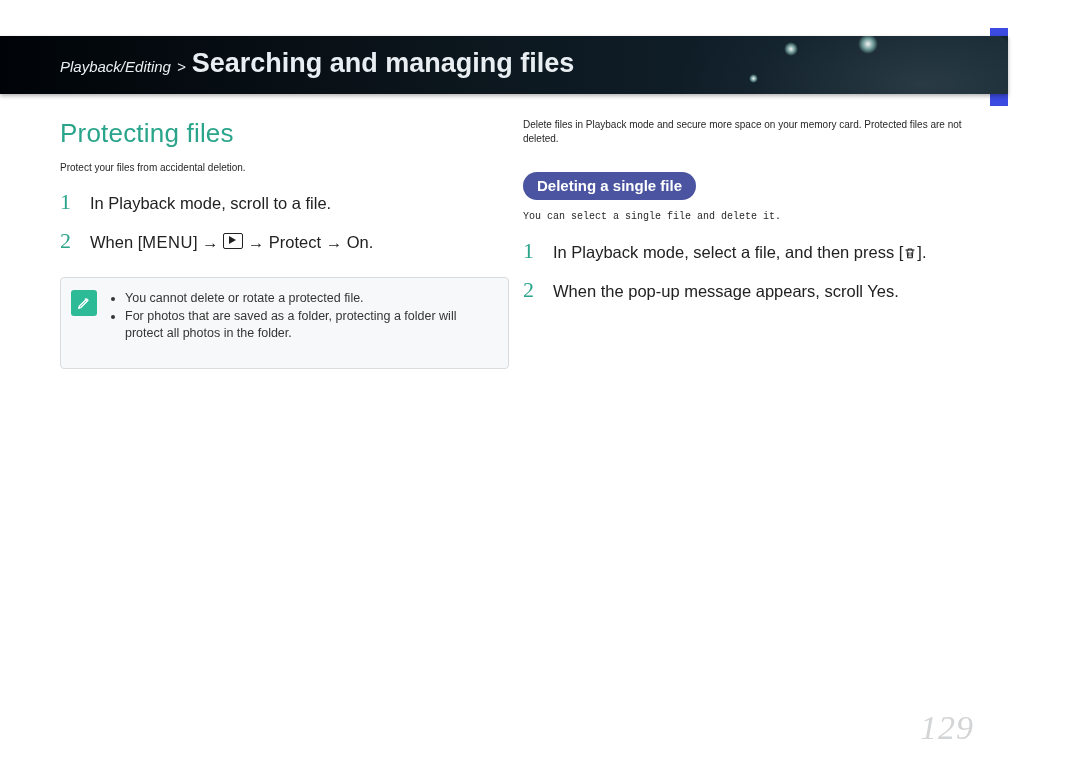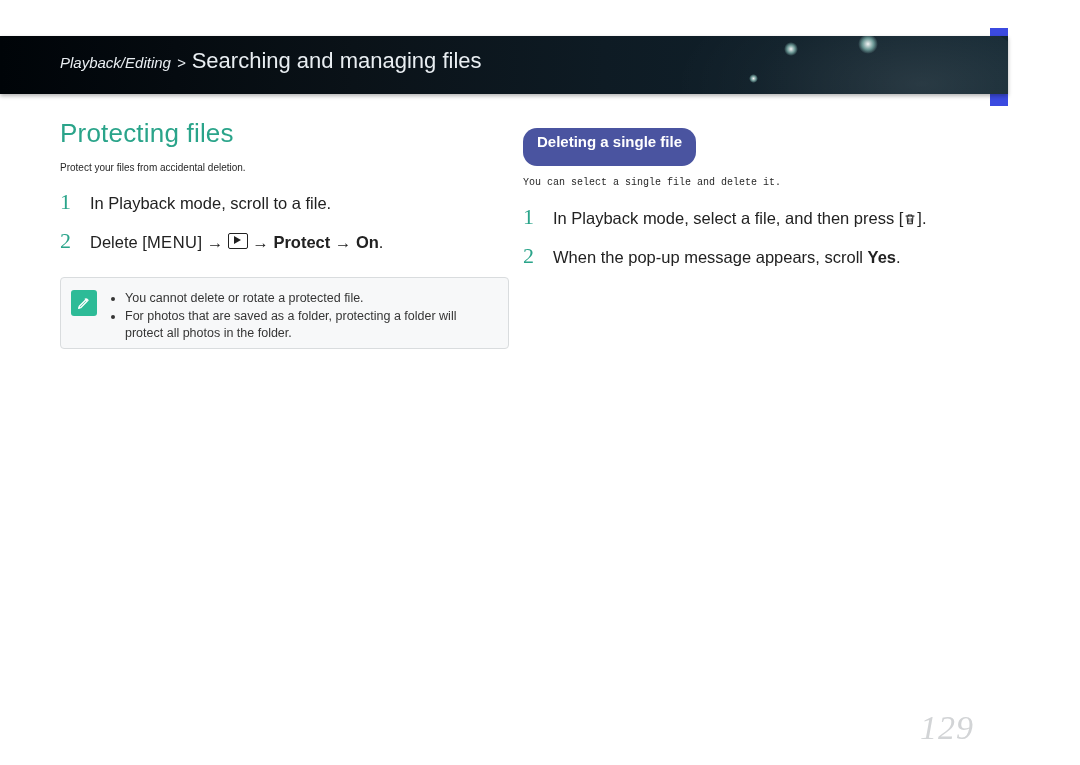--- a/index.html
+++ b/index.html
@@ -52,23 +52,23 @@
     left: 60px;
     top: 48px;
     color: #e9eef2;
     font-size: 15px;
     font-style: italic;
     display: flex;
     align-items: baseline;
     gap: 6px;
   }
   .breadcrumb .title {
-    font-size: 22px;
+    font-size: 27px;
     font-style: normal;
-    font-weight: 400;
+    font-weight: 700;
   }
   .content {
     position: absolute;
     left: 60px; right: 36px;
     top: 118px;
     display: flex;
     gap: 14px;
   }
   .col { flex: 1 1 0; }
   h2.section {
@@ -123,29 +123,29 @@
     width: 0; height: 0;
     border-left: 7px solid #222;
     border-top: 4.5px solid transparent;
     border-bottom: 4.5px solid transparent;
   }
   .trash-icon {
     display: inline-block;
     width: 14px; height: 14px;
     vertical-align: -2px;
   }
-  strong.b { font-weight: 700; }
+  strong.b { font-weight: 400; }
   .note-box {
     margin-top: 22px;
     border: 1px solid #d9dcde;
     border-radius: 4px;
     background: #f7f8f9;
     display: flex;
     gap: 14px;
-    padding: 10px 14px 4px 10px;
+    padding: 10px 14px 24px 10px;
   }
   .note-badge {
     flex: none;
     width: 26px; height: 26px;
     background: #2dbb97;
     border-radius: 3px;
     display: flex;
     align-items: center;
     justify-content: center;
     margin-top: 2px;
@@ -155,21 +155,21 @@
     list-style: disc;
     color: #353535;
     font-size: 12.5px;
   }
   .note-list li { margin: 2px 0; line-height: 1.35; }
   .pill {
     display: inline-block;
     background: #4a54a0;
     color: #fff;
     border-radius: 14px;
-    padding: 5px 14px 16px;
+    padding: 5px 14px 6px;
     font-size: 15px;
     font-weight: 600;
     margin: 10px 0 4px;
   }
   .page-num {
     position: absolute;
     right: 34px;
     bottom: 18px;
     font-family: Georgia, "Times New Roman", serif;
     font-style: italic;
@@ -205,39 +205,40 @@
       <p class="intro">Protect your files from accidental deletion.</p>
 
       <div class="step">
         <span class="step-num">1</span>
         <span class="step-body">In Playback mode, scroll to a file.</span>
       </div>
 
       <div class="step">
         <span class="step-num">2</span>
         <span class="step-body">
-          <span>Delete [</span><span class="menu-label">MENU</span><span>] → </span><span class="play-icon"></span><span> → </span><strong class="b">Protect</strong><span> → </span><strong class="b">On</strong><span>.</span>
+          <span>When [</span><span class="menu-label">MENU</span><span>] → </span><span class="play-icon"></span><span> → </span><strong class="b">Protect</strong><span> → </span><strong class="b">On</strong><span>.</span>
         </span>
       </div>
 
       <div class="note-box">
         <div class="note-badge">
           <svg viewBox="0 0 24 24" width="16" height="16" fill="none" stroke="#fff" stroke-width="2" stroke-linecap="round" stroke-linejoin="round">
             <path d="M4 20l3-1 11-11-2-2L5 17l-1 3z"></path>
             <path d="M14 6l2 2"></path>
           </svg>
         </div>
         <ul class="note-list">
           <li>You cannot delete or rotate a protected file.</li>
           <li>For photos that are saved as a folder, protecting a folder will protect all photos in the folder.</li>
         </ul>
       </div>
     </div>
 
     <div class="col">
+      <p class="intro">Delete files in Playback mode and secure more space on your memory card. Protected files are not deleted.</p>
 
       <div class="pill">Deleting a single file</div>
       <p class="intro" style="margin-top:6px;font-family:Liberation Mono, monospace;">You can select a single file and delete it.</p>
 
       <div class="step">
         <span class="step-num">1</span>
         <span class="step-body">
           <span>In Playback mode, select a file, and then press [</span><span class="trash-icon">
             <svg viewBox="0 0 24 24" width="14" height="14" fill="none" stroke="#222" stroke-width="1.8" stroke-linecap="round" stroke-linejoin="round">
               <path d="M5 7h14"></path>

